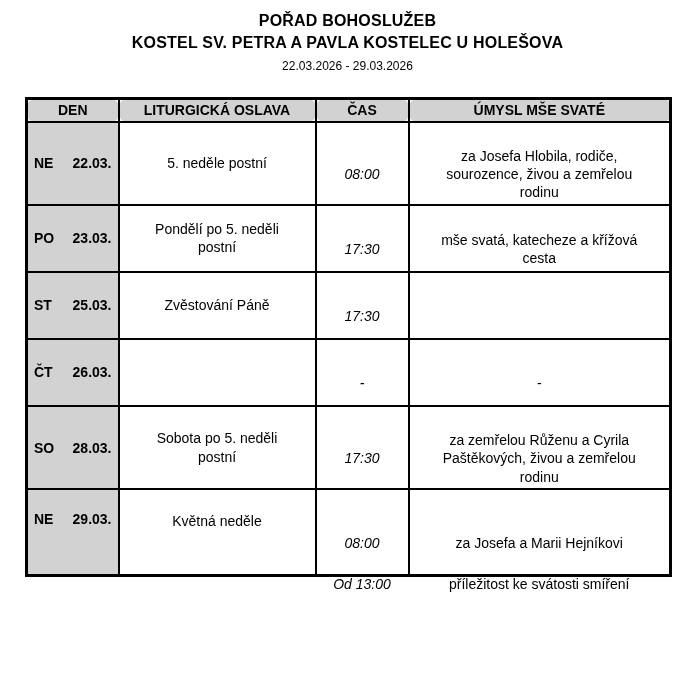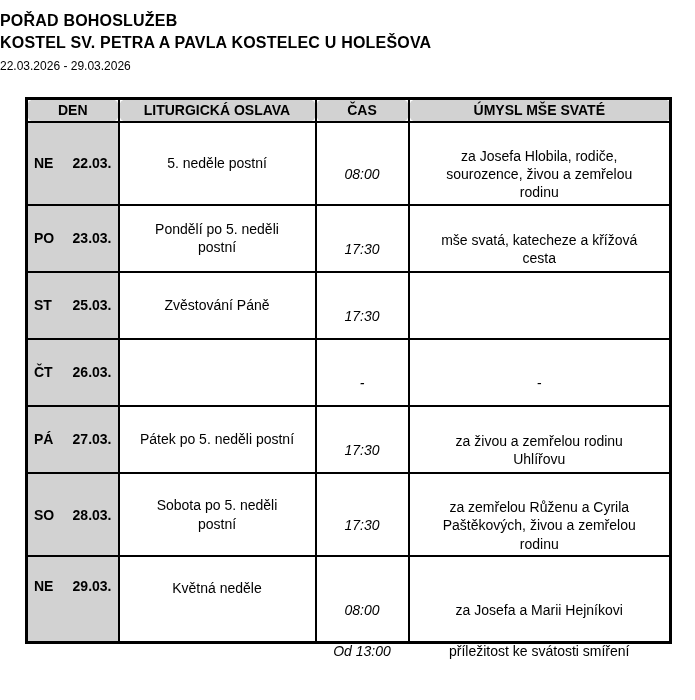--- a/index.html
+++ b/index.html
@@ -4,21 +4,21 @@
 <style>
   * { margin: 0; padding: 0; box-sizing: border-box; }
   html, body {
     width: 695px;
     height: 700px;
     background: #ffffff;
     color: #000000;
     font-family: "Liberation Sans", sans-serif;
     overflow: hidden;
   }
-  .titles { text-align: left; margin-top: 10px; }
+  .titles { text-align: center; margin-top: 10px; }
   .title-main, .title-church {
     font-weight: bold;
     font-size: 16px;
     line-height: 22px;
     letter-spacing: 0.2px;
   }
   .title-dates { font-size: 12px; line-height: 20px; margin-top: 2px; }
 
   table.schedule {
     border-collapse: collapse;
@@ -167,39 +167,20 @@
               <div class="entry">-</div>
             </div>
     </td>
     <td class="intention-cell">
       <div class="stack">
               <div class="entry">-</div>
             </div>
     </td>
   </tr>
 
-  <tr class="row">
-    <td class="day-cell">
-      <div class="day-wrap">
-        <span>PÁ</span>
-        <span>27.03.</span>
-      </div>
-    </td>
-    <td class="celebration-cell">Pátek po 5. neděli postní</td>
-    <td class="time-cell">
-      <div class="stack">
-              <div class="entry">17:30</div>
-            </div>
-    </td>
-    <td class="intention-cell">
-      <div class="stack">
-              <div class="entry">za živou a zemřelou rodinu Uhlířovu</div>
-            </div>
-    </td>
-  </tr>
 
   <tr class="row">
     <td class="day-cell">
       <div class="day-wrap">
         <span>SO</span>
         <span>28.03.</span>
       </div>
     </td>
     <td class="celebration-cell">Sobota po 5. neděli postní</td>
     <td class="time-cell">

